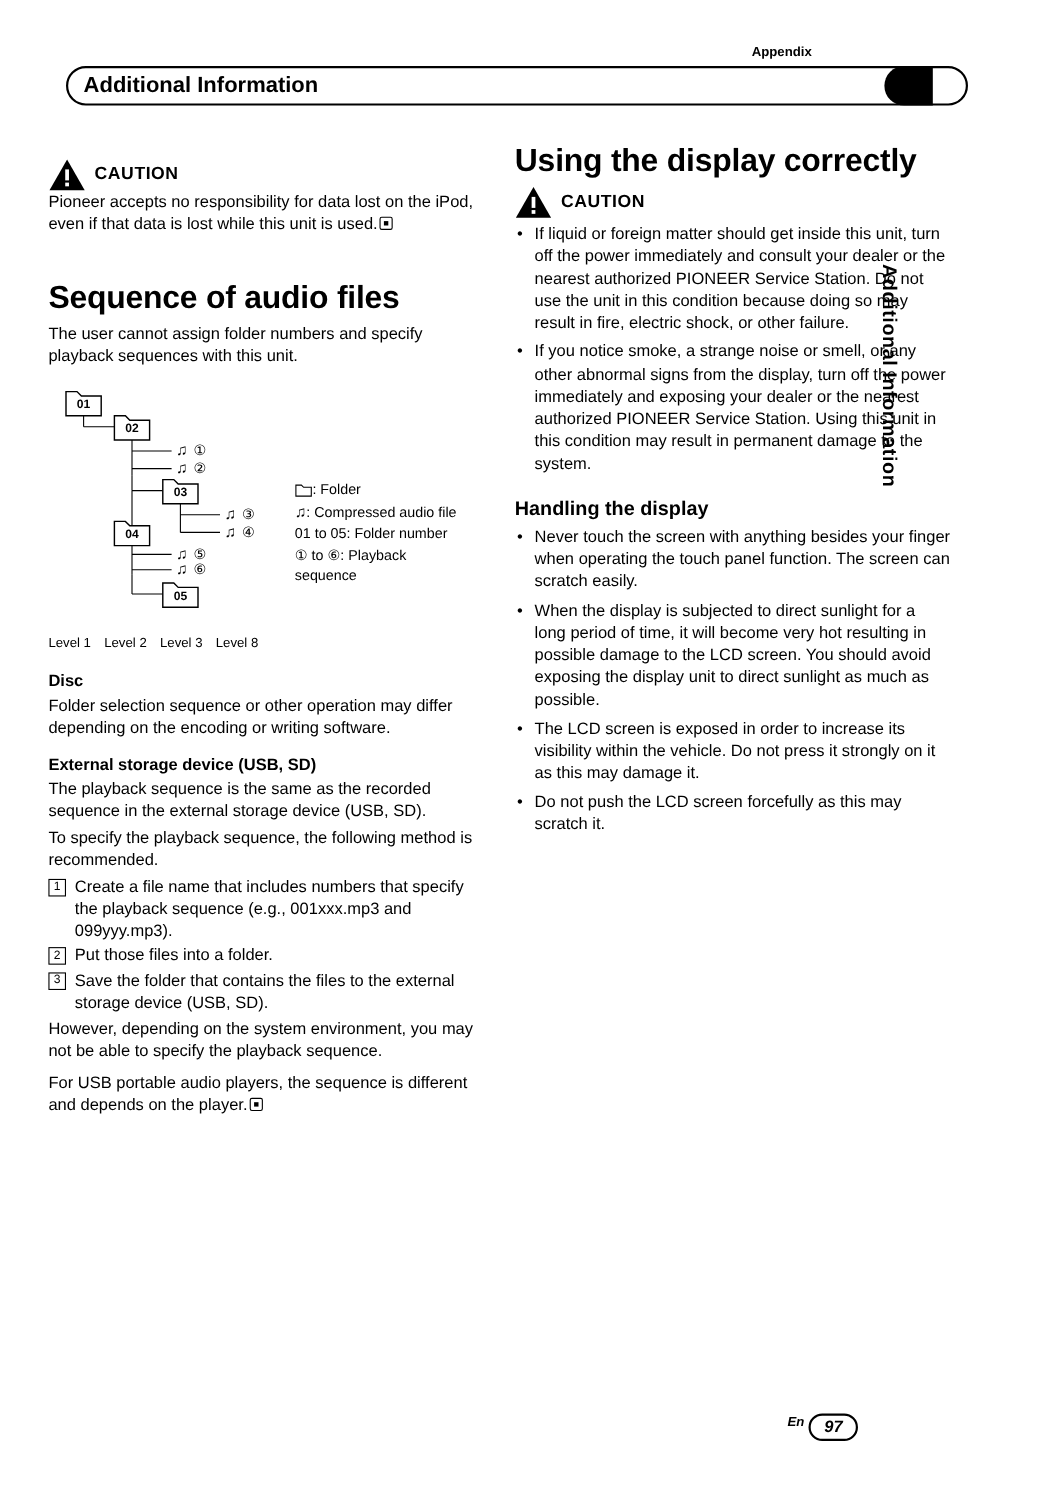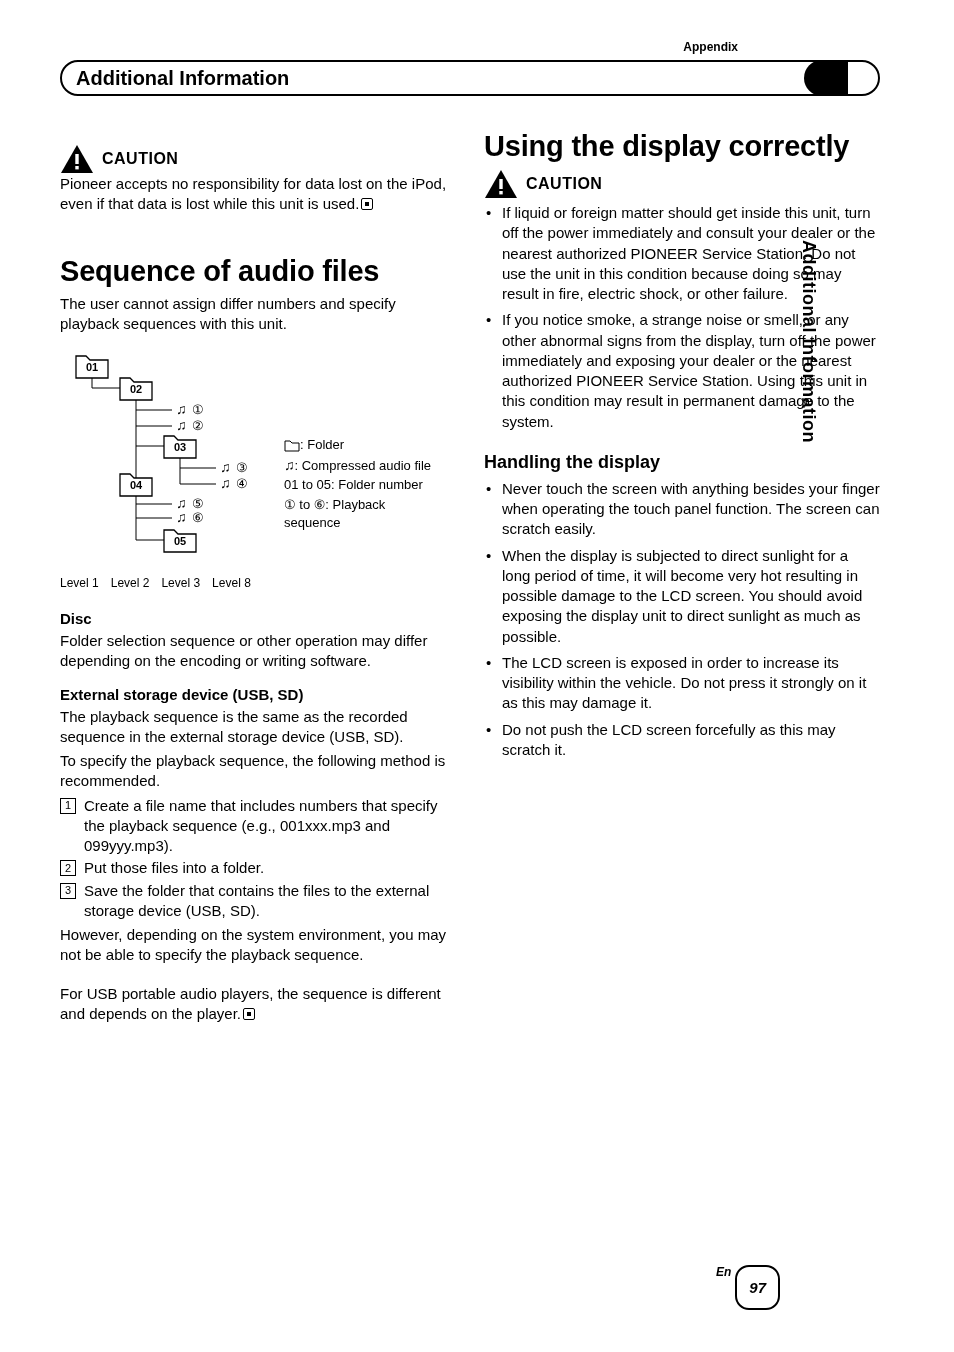--- a/index.html
+++ b/index.html
@@ -22,21 +22,21 @@
 
   .side-tab {
     position: absolute; top: 240px; right: 20px; width: 40px; height: 280px;
     display: flex; align-items: flex-start; justify-content: center;
   }
   .side-tab .vtext {
     writing-mode: vertical-rl; text-orientation: mixed;
     font-size: 18px; font-weight: bold; letter-spacing: 0.5px;
   }
 
-  .cols { position: absolute; top: 130px; left: 60px; width: 820px; display: flex; gap: 28px; }
+  .cols { position: absolute; top: 130px; left: 44px; width: 820px; display: flex; gap: 28px; }
   .col { width: 396px; }
 
   h2.major { font-size: 29px; font-weight: 900; margin: 14px 0 6px 0; letter-spacing: -0.2px; }
   h3.sub { font-size: 18px; font-weight: 900; margin: 20px 0 6px 0; }
   .body { font-size: 15px; line-height: 1.35; font-weight: 400; }
   .bodybold { font-size: 15px; font-weight: bold; margin: 14px 0 4px 0; }
 
   .caution-row { display: flex; align-items: center; gap: 8px; margin-top: 14px; }
   .caution-row .label { font-size: 16px; font-weight: 900; letter-spacing: 0.5px; }
   .warn-icon { width: 34px; height: 30px; }
@@ -55,21 +55,21 @@
   .diagram-area { display:flex; gap:14px; margin-top:6px; }
   .tree-svg { width: 210px; height: 230px; }
   .legend { font-size: 13px; line-height: 1.35; width: 150px; padding-top: 96px;}
   .legend .row { margin-bottom: 2px; }
   .legend svg { vertical-align: -3px; }
 
   .levels { font-size: 12px; display:flex; gap:12px; margin-top:2px; }
 
   .footer { position: absolute; bottom: 42px; right: 68px; display: flex; align-items: flex-start; gap: 4px; font-style: italic; }
   .footer .en { font-size: 12px; font-weight: bold; }
-  .page-pill { border: 2px solid #000; border-radius: 14px; padding: 12px 12px; font-size: 15px; font-weight: bold; }
+  .page-pill { border: 2px solid #000; border-radius: 14px; padding: 2px 12px; font-size: 15px; font-weight: bold; }
 
   .circnum { font-family: Arial, sans-serif; }
 </style>
 </head>
 <body>
 
 <div class="page">
 
   <div class="appendix-label">Appendix</div>
 
@@ -92,21 +92,21 @@
           <rect x="15.3" y="10" width="3.4" height="10" fill="#fff"></rect>
           <rect x="15.3" y="22" width="3.4" height="3.4" fill="#fff"></rect>
         </svg>
         <span class="label">CAUTION</span>
       </div>
       <p class="body">
         <span>Pioneer accepts no responsibility for data lost on the iPod, even if that data is lost while this unit is used.</span><span class="end-square"></span>
       </p>
 
       <h2 class="major" style="margin-top:40px">Sequence of audio files</h2>
-      <p class="body">The user cannot assign differ numbers and specify playback sequences with this unit.</p>
+      <p class="body">The user cannot assign folder numbers and specify playback sequences with this unit.</p>
 
 
       <div class="diagram-area">
         <div>
           <svg class="tree-svg" viewBox="0 0 210 210">
 
             <g>
               <path d="M16 6 h10 l4 4 h18 v18 h-32 z" fill="#fff" stroke="#000" stroke-width="1.3"></path>
               <text x="32" y="21" font-size="11" font-weight="bold" text-anchor="middle">01</text>
             </g>
@@ -195,21 +195,21 @@
             <span class="numbox">2</span>
             <span>Put those files into a folder.</span>
           </li>
         <li>
             <span class="numbox">3</span>
             <span>Save the folder that contains the files to the external storage device (USB, SD).</span>
           </li>
       </ol>
 
       <p class="body" style="margin-top:4px">However, depending on the system environment, you may not be able to specify the playback sequence.</p>
-      <p class="body" style="margin-top:18px">
+      <p class="body" style="margin-top:8px">
         <span>For USB portable audio players, the sequence is different and depends on the player.</span><span class="end-square"></span>
       </p>
     </div>
 
     <div class="col">
       <h2 class="major" style="margin-top:0">Using the display correctly</h2>
 
       <div class="caution-row" style="margin-top:2px">
         <svg class="warn-icon" viewBox="0 0 34 30">
           <path d="M17 1 L33 29 L1 29 Z" fill="#000"></path>

